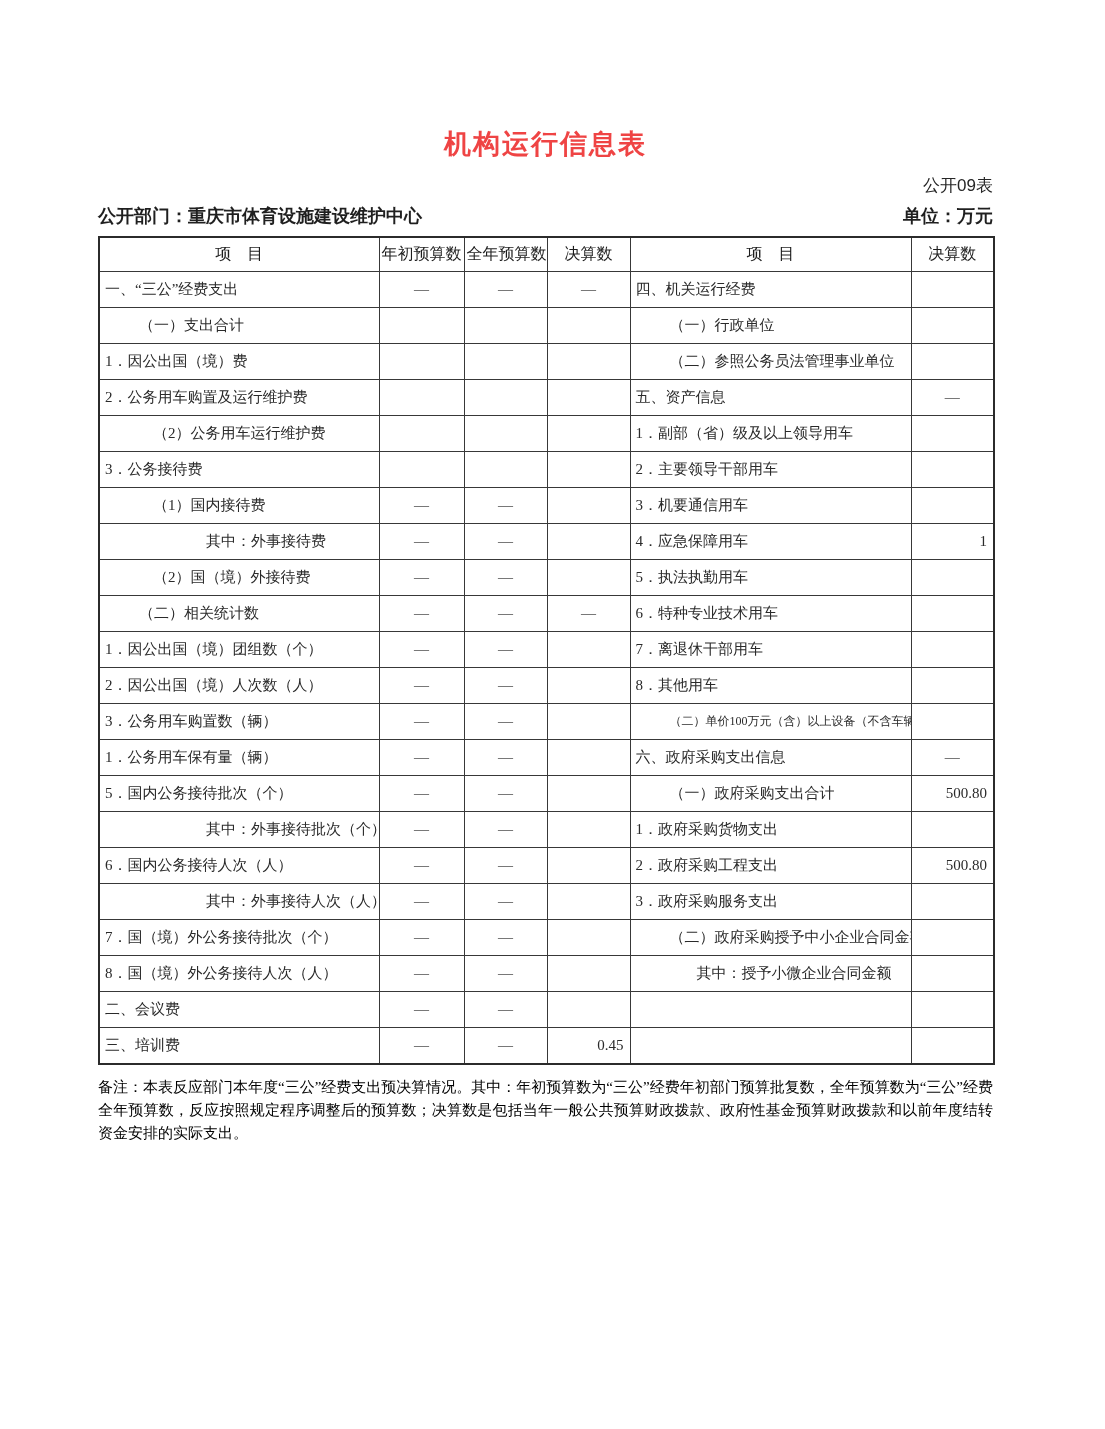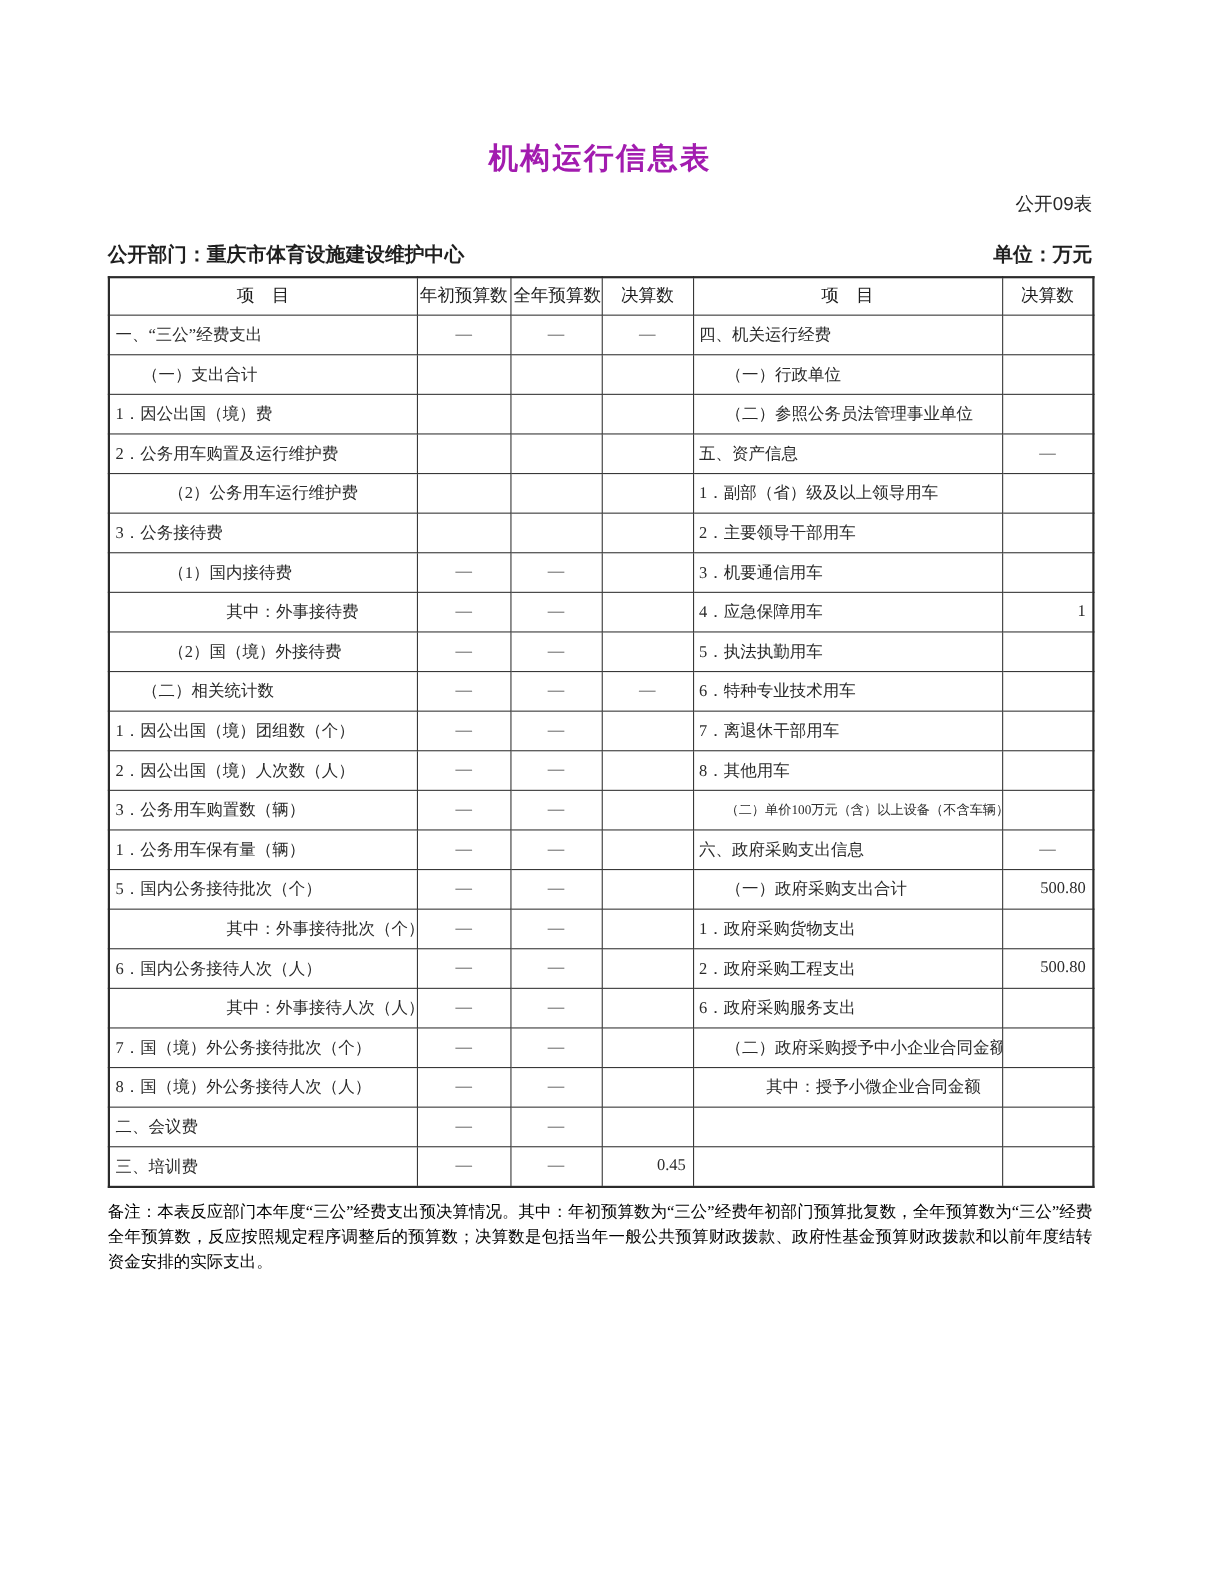--- a/index.html
+++ b/index.html
@@ -14,34 +14,34 @@
     left: 98px; top: 0;
     width: 895px;
   }
   .doc-title {
     margin-top: 128px;
     text-align: center;
     font-family: "Liberation Sans", "DejaVu Sans", sans-serif;
     font-size: 27px;
     font-weight: 700;
     letter-spacing: 2px;
-    color: #a21caf;
+    color: #ef4444;
     line-height: 32px;
   }
   .form-code {
     margin-top: 15px;
     text-align: right;
     font-family: "Liberation Sans", "DejaVu Sans", sans-serif;
     font-size: 17px;
     font-weight: 400;
     color: #262626;
     line-height: 22px;
   }
   .meta-row {
-    margin-top: 22px;
+    margin-top: 7px;
     display: flex;
     justify-content: space-between;
     align-items: center;
     font-family: "Liberation Sans", "DejaVu Sans", sans-serif;
     font-size: 18px;
     font-weight: 600;
     color: #1f1f1f;
     line-height: 24px;
   }
   table.info-table {
@@ -64,21 +64,21 @@
     font-weight: 400;
     color: #1d1d1d;
     text-align: center;
     padding: 0 2px;
   }
   .info-table td { height: 35px; font-size: 15px; color: #2a2a2a; }
   td.lbl { text-align: left; }
   td.val { text-align: right; padding-right: 6px; font-size: 15px; }
   td.val.dash { text-align: center; color: #4a4a4a; padding-right: 5px; }
   td.ind0 { padding-left: 5px; }
-  td.ind1 { padding-left: 29px; margin-left: 12px; }
+  td.ind1 { padding-left: 39px; margin-left: 12px; }
   td.ind2 { }
   td.ind3 { padding-left: 53px; }
   td.ind4 { padding-left: 66px; }
   td.ind5 { padding-left: 106px; }
   td.small { font-size: 12px; }
   .note {
     margin-top: 11px;
     font-size: 15px;
     line-height: 23px;
     color: #000000;
@@ -250,21 +250,21 @@
           <td class="val dash">—</td>
           <td class="val"></td>
           <td class="lbl ind2">2．政府采购工程支出</td>
           <td class="val">500.80</td>
         </tr>
         <tr>
           <td class="lbl ind5">其中：外事接待人次（人）</td>
           <td class="val dash">—</td>
           <td class="val dash">—</td>
           <td class="val"></td>
-          <td class="lbl ind2">6．政府采购服务支出</td>
+          <td class="lbl ind2">3．政府采购服务支出</td>
           <td class="val"></td>
         </tr>
         <tr>
           <td class="lbl ind2">7．国（境）外公务接待批次（个）</td>
           <td class="val dash">—</td>
           <td class="val dash">—</td>
           <td class="val"></td>
           <td class="lbl ind1">（二）政府采购授予中小企业合同金额</td>
           <td class="val"></td>
         </tr>

